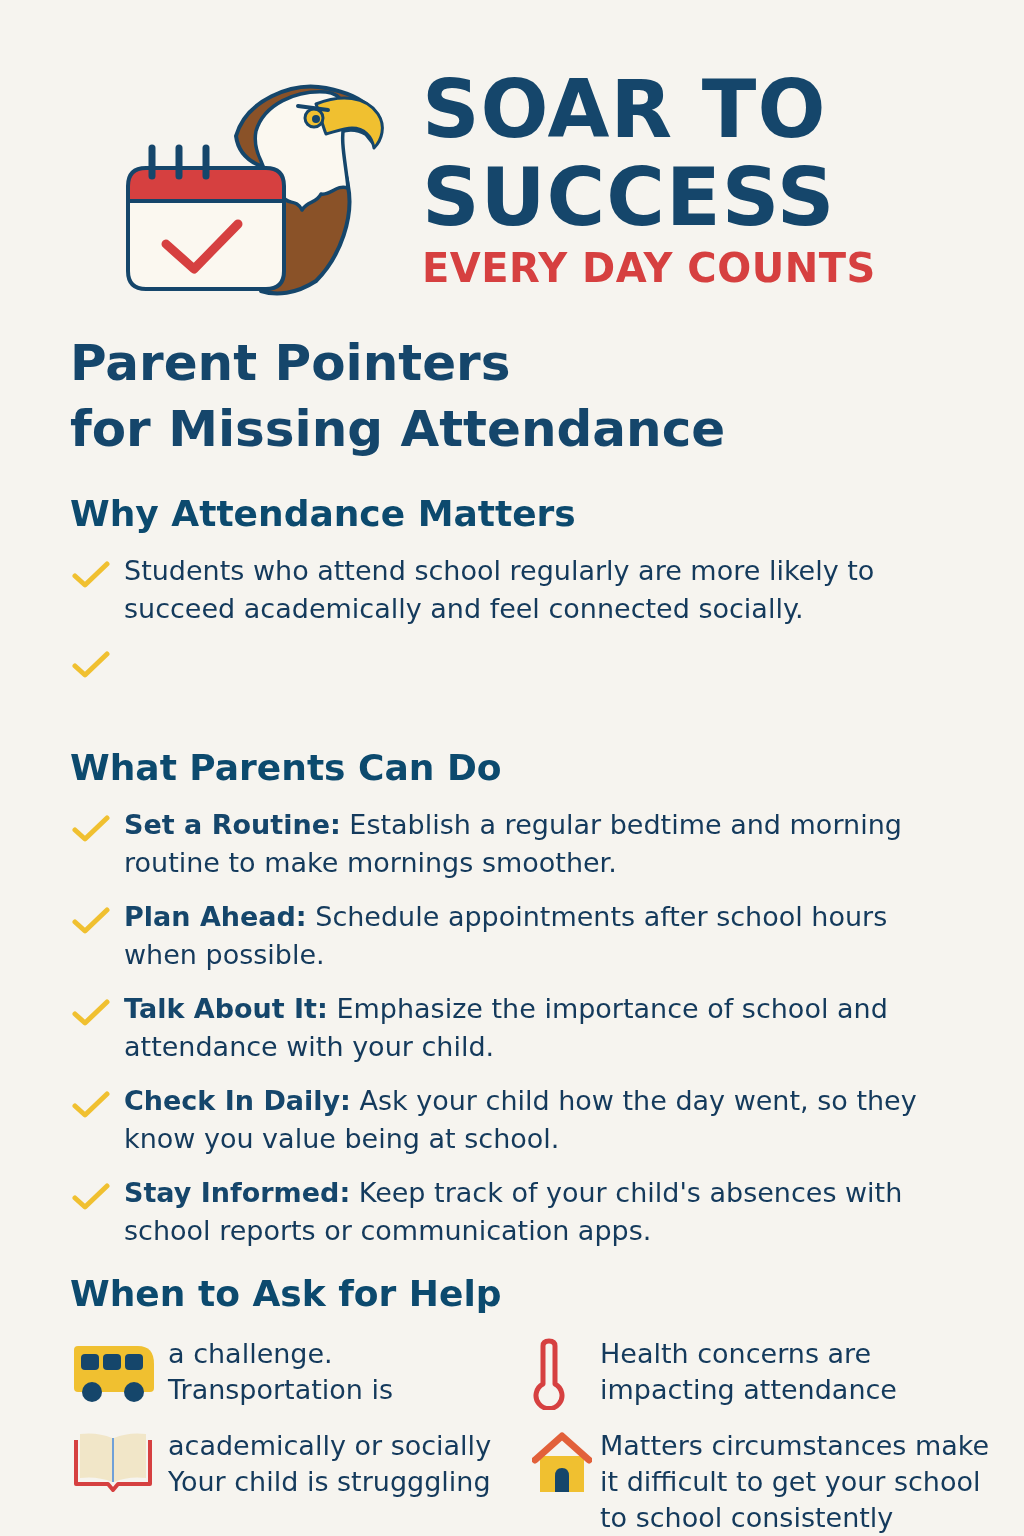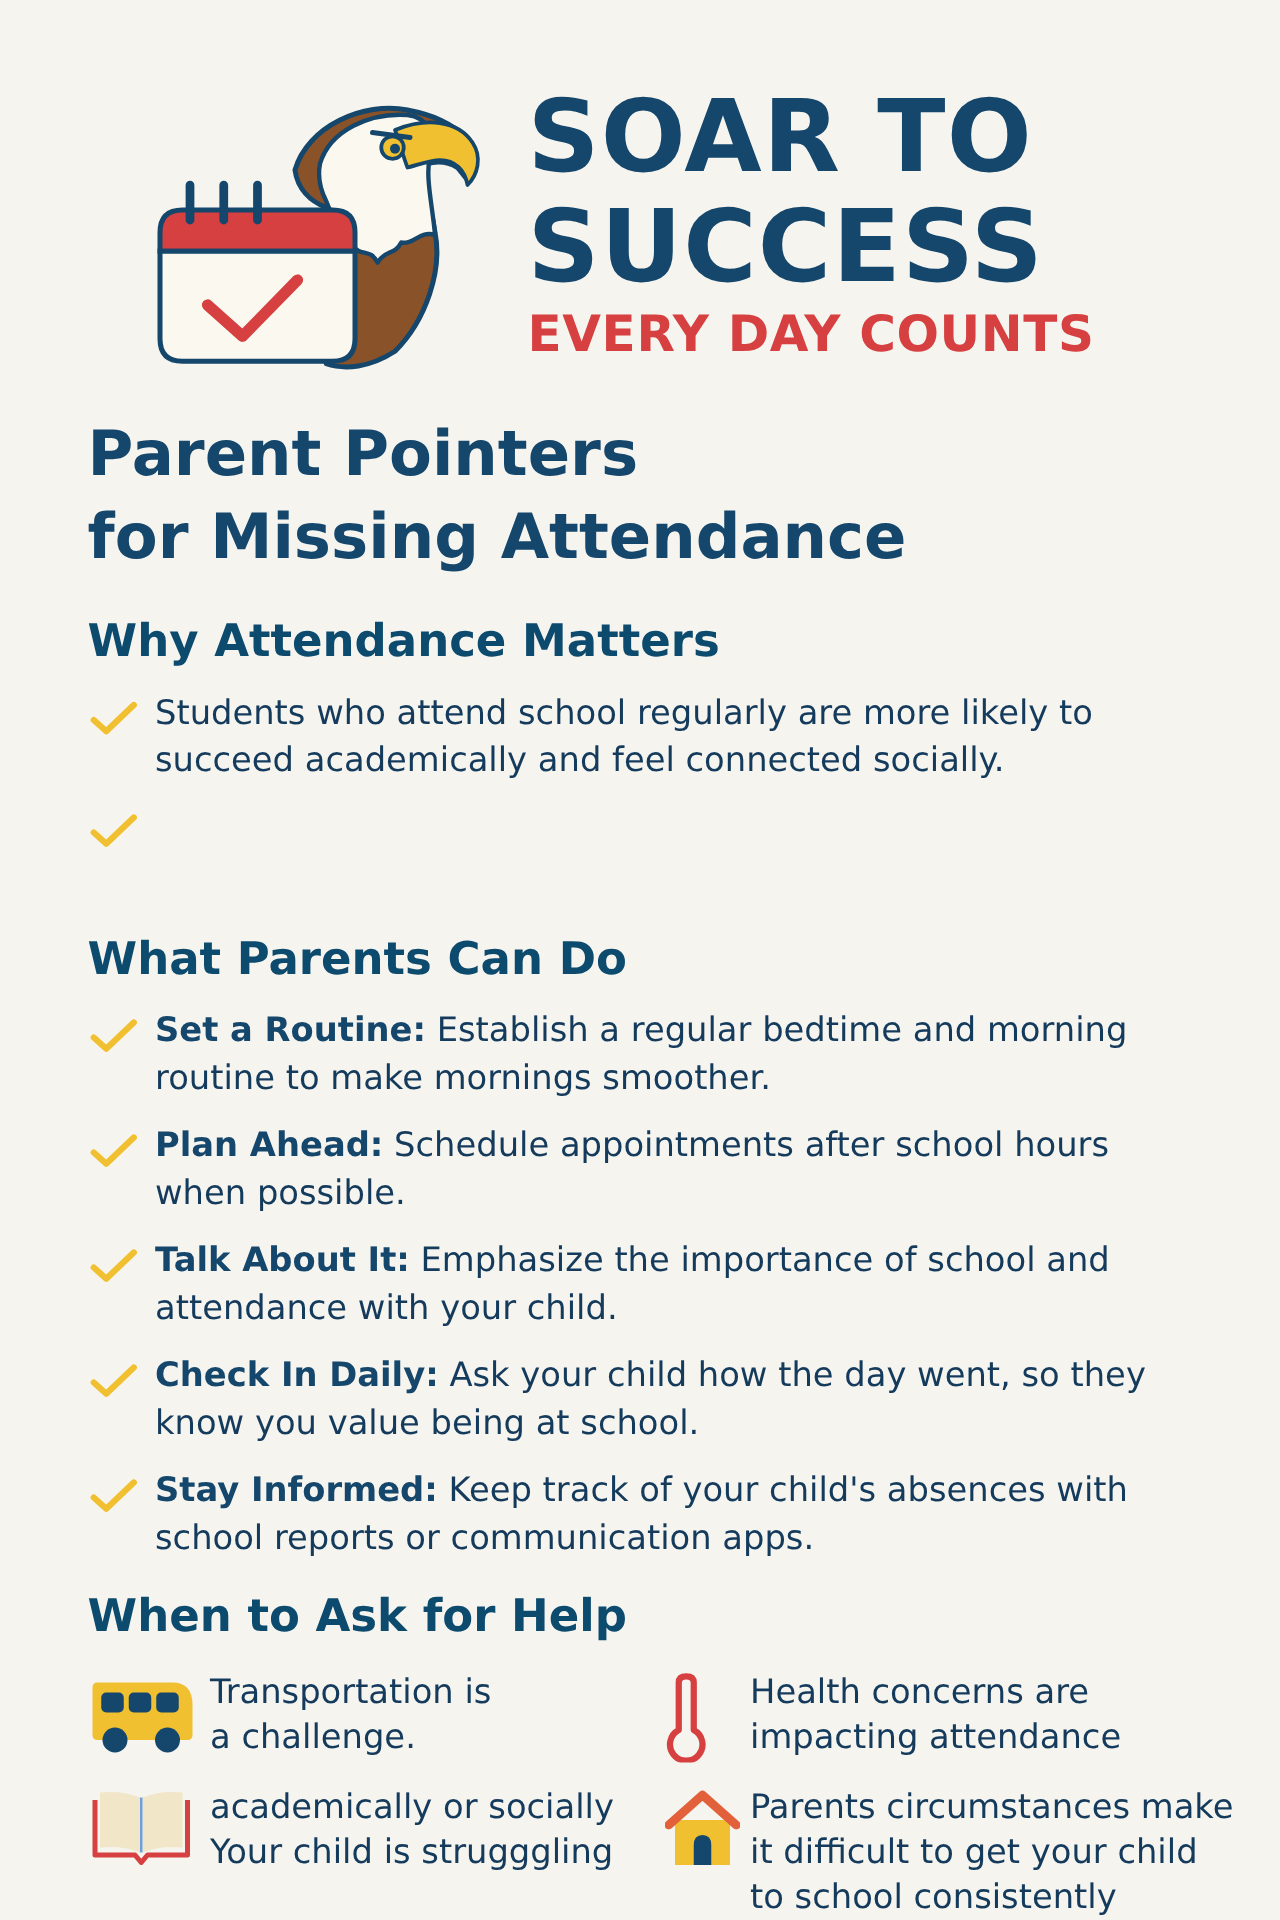--- a/index.html
+++ b/index.html
@@ -133,22 +133,22 @@
   <div class="help-item" style="left:0; top:0; width:420px; height:80px;">
     <svg class="help-icon" style="left:2px; top:6px; width:86px; height:62px;" viewBox="0 0 86 62">
       <path d="M6 4 L 66 4 Q 82 4 82 22 L 82 46 Q 82 50 78 50 L 6 50 Q 2 50 2 46 L 2 8 Q 2 4 6 4 Z" fill="#f0c030"></path>
       <rect x="9" y="12" width="18" height="16" rx="4" fill="#15466b"></rect>
       <rect x="31" y="12" width="18" height="16" rx="4" fill="#15466b"></rect>
       <rect x="53" y="12" width="18" height="16" rx="4" fill="#15466b"></rect>
       <circle cx="20" cy="50" r="10" fill="#15466b"></circle>
       <circle cx="62" cy="50" r="10" fill="#15466b"></circle>
     </svg>
     <div class="help-text" style="left:98px; top:0;">
+      <div>a challenge.</div>
       <div>Transportation is</div>
-      <div>a challenge.</div>
     </div>
   </div>
 
   <div class="help-item" style="left:440px; top:0; width:460px; height:80px;">
     <svg class="help-icon" style="left:22px; top:2px; width:34px; height:72px;" viewBox="0 0 34 72">
       <path d="M11 8 Q 11 3 17 3 Q 23 3 23 8 L 23 46 A 13 13 0 1 1 11 46 Z" fill="none" stroke="#d64040" stroke-width="5" stroke-linejoin="round"></path>
     </svg>
     <div class="help-text" style="left:90px; top:0;">
       <div>Health concerns are</div>
       <div>impacting attendance</div>
@@ -168,18 +168,18 @@
     </div>
   </div>
 
   <div class="help-item" style="left:440px; top:92px; width:460px; height:110px;">
     <svg class="help-icon" style="left:22px; top:4px; width:60px; height:60px;" viewBox="0 0 60 60">
       <rect x="8" y="24" width="44" height="36" fill="#f0c030"></rect>
       <path d="M3 28 L 30 4 L 57 28" fill="none" stroke="#e2603a" stroke-width="7" stroke-linecap="round" stroke-linejoin="round"></path>
       <path d="M23 60 L 23 44 Q 23 36 30 36 Q 37 36 37 44 L 37 60 Z" fill="#15466b"></path>
     </svg>
     <div class="help-text" style="left:90px; top:0;">
-      <div>Parents circumstances make</div>
-      <div>it difficult to get your child</div>
+      <div>Matters circumstances make</div>
+      <div>it difficult to get your school</div>
       <div>to school consistently</div>
     </div>
   </div>
 </div>
 
 </body></html>

